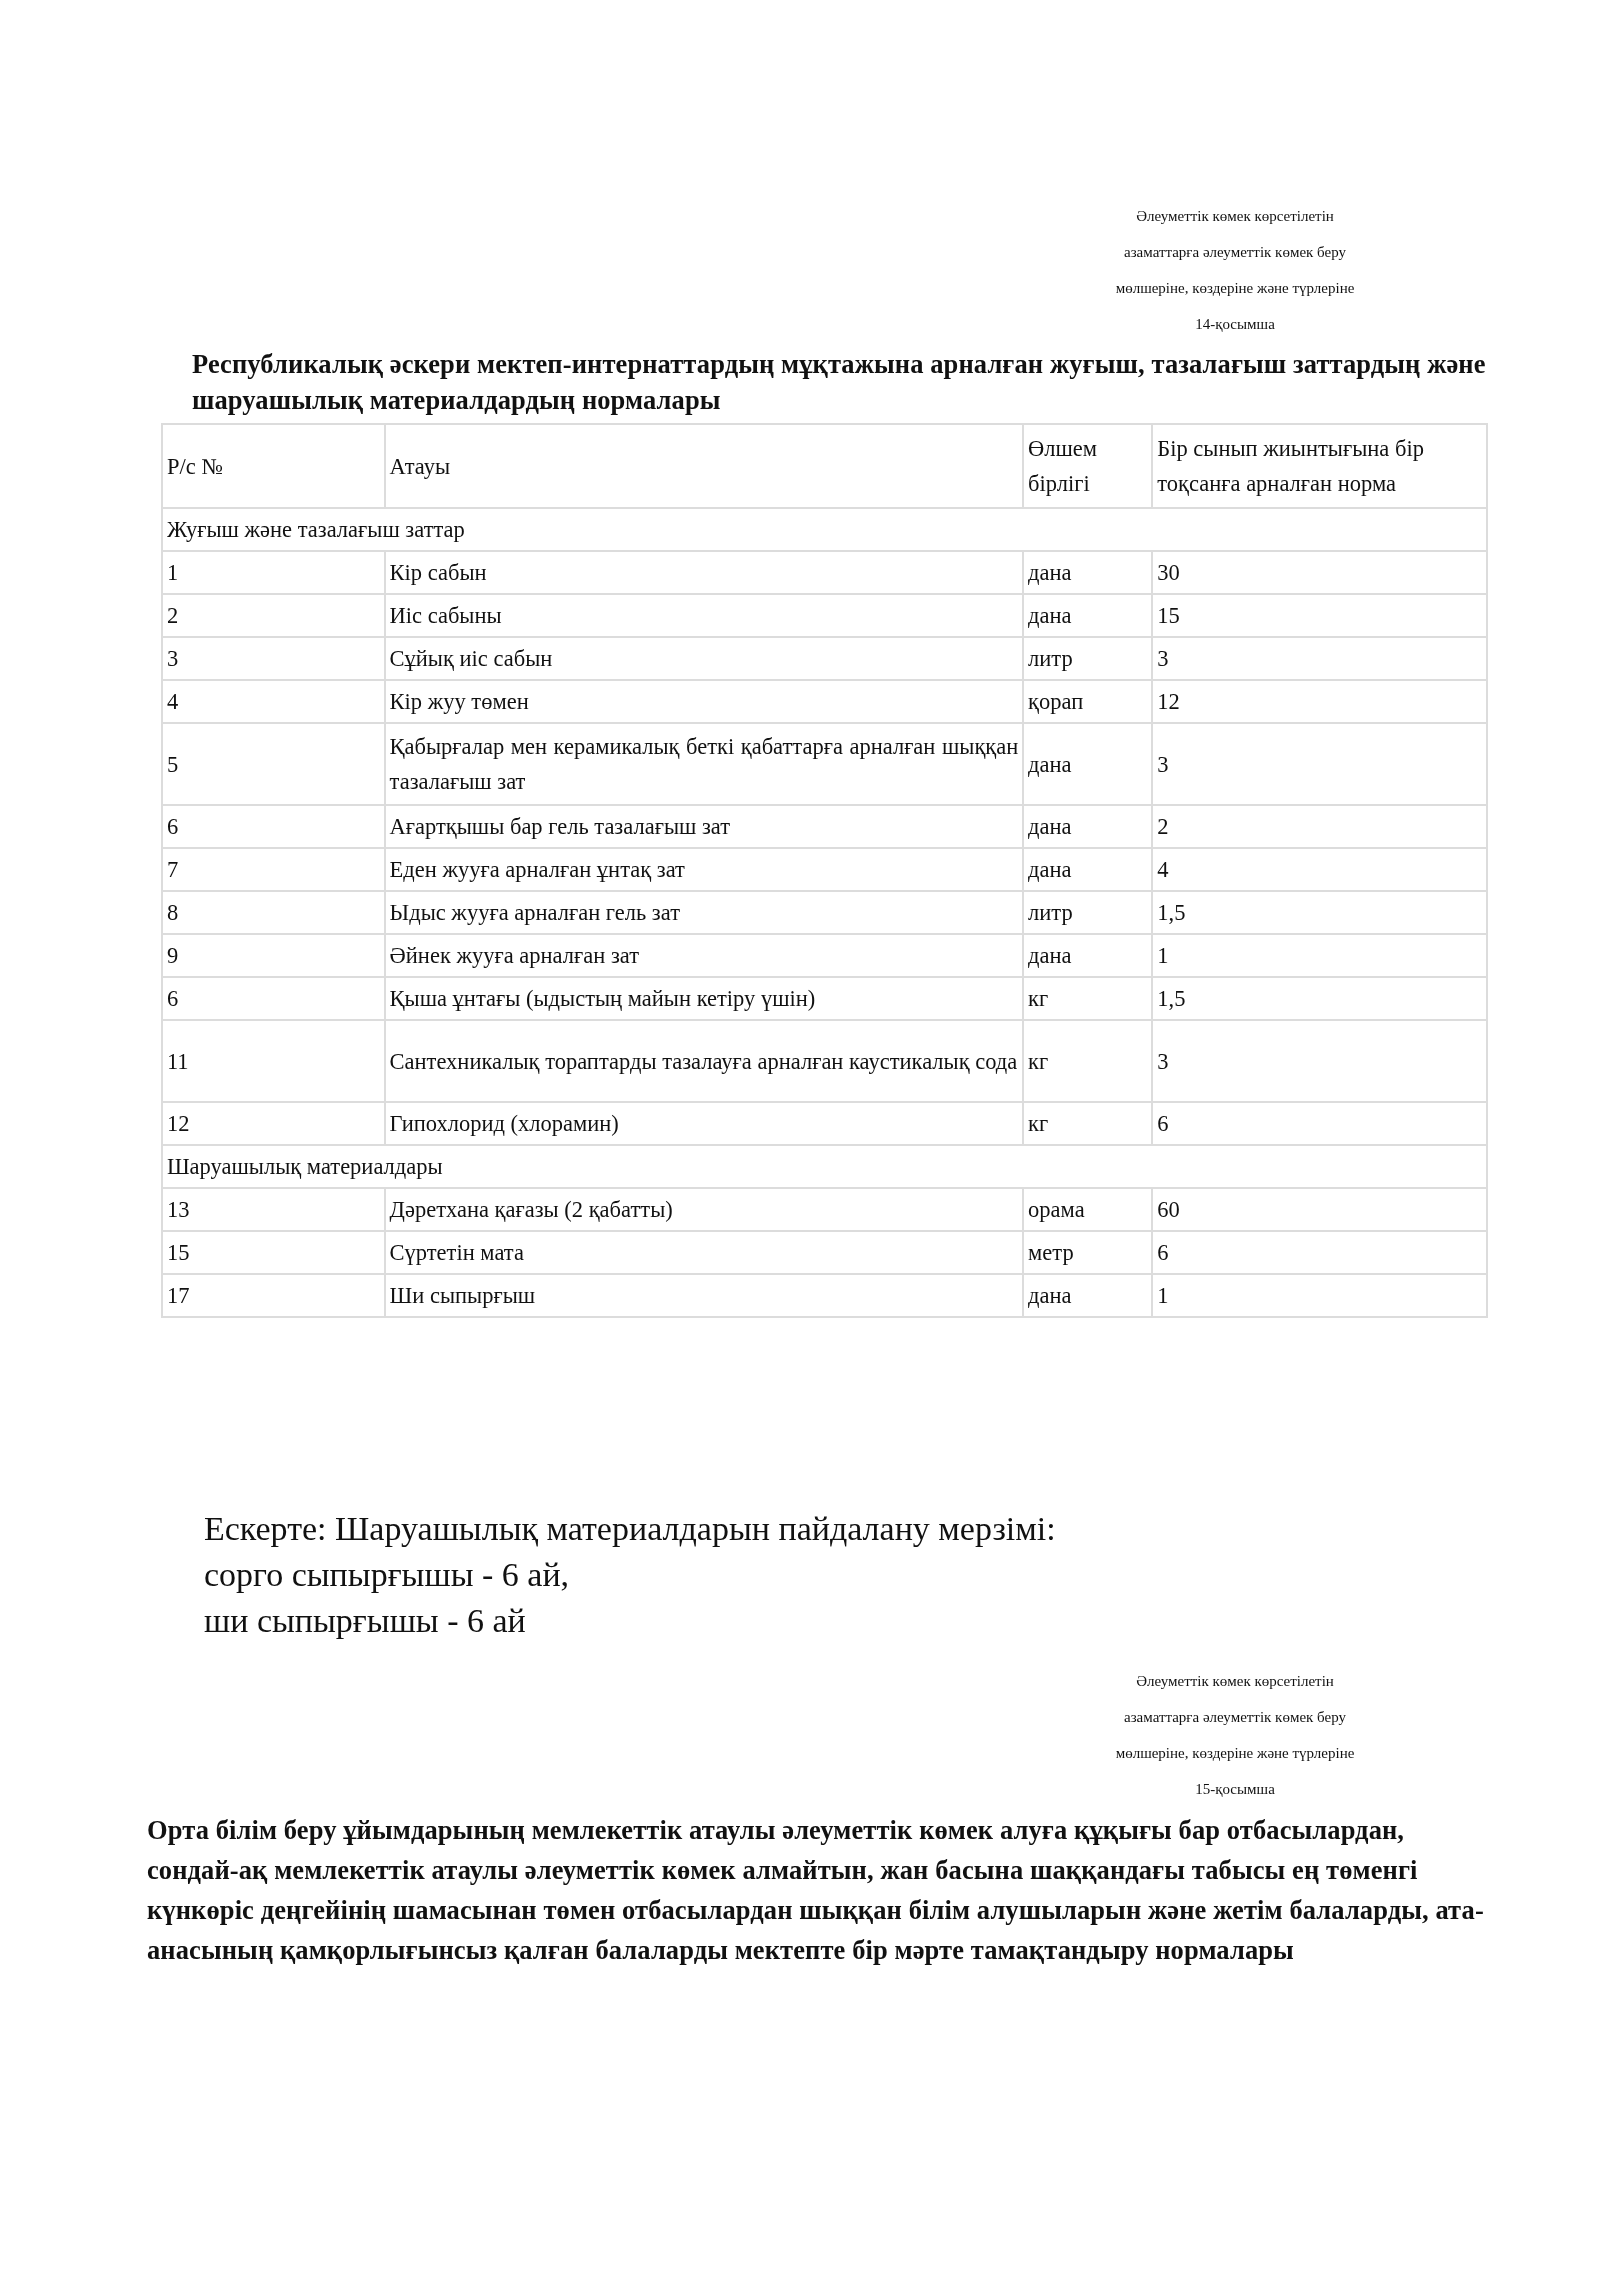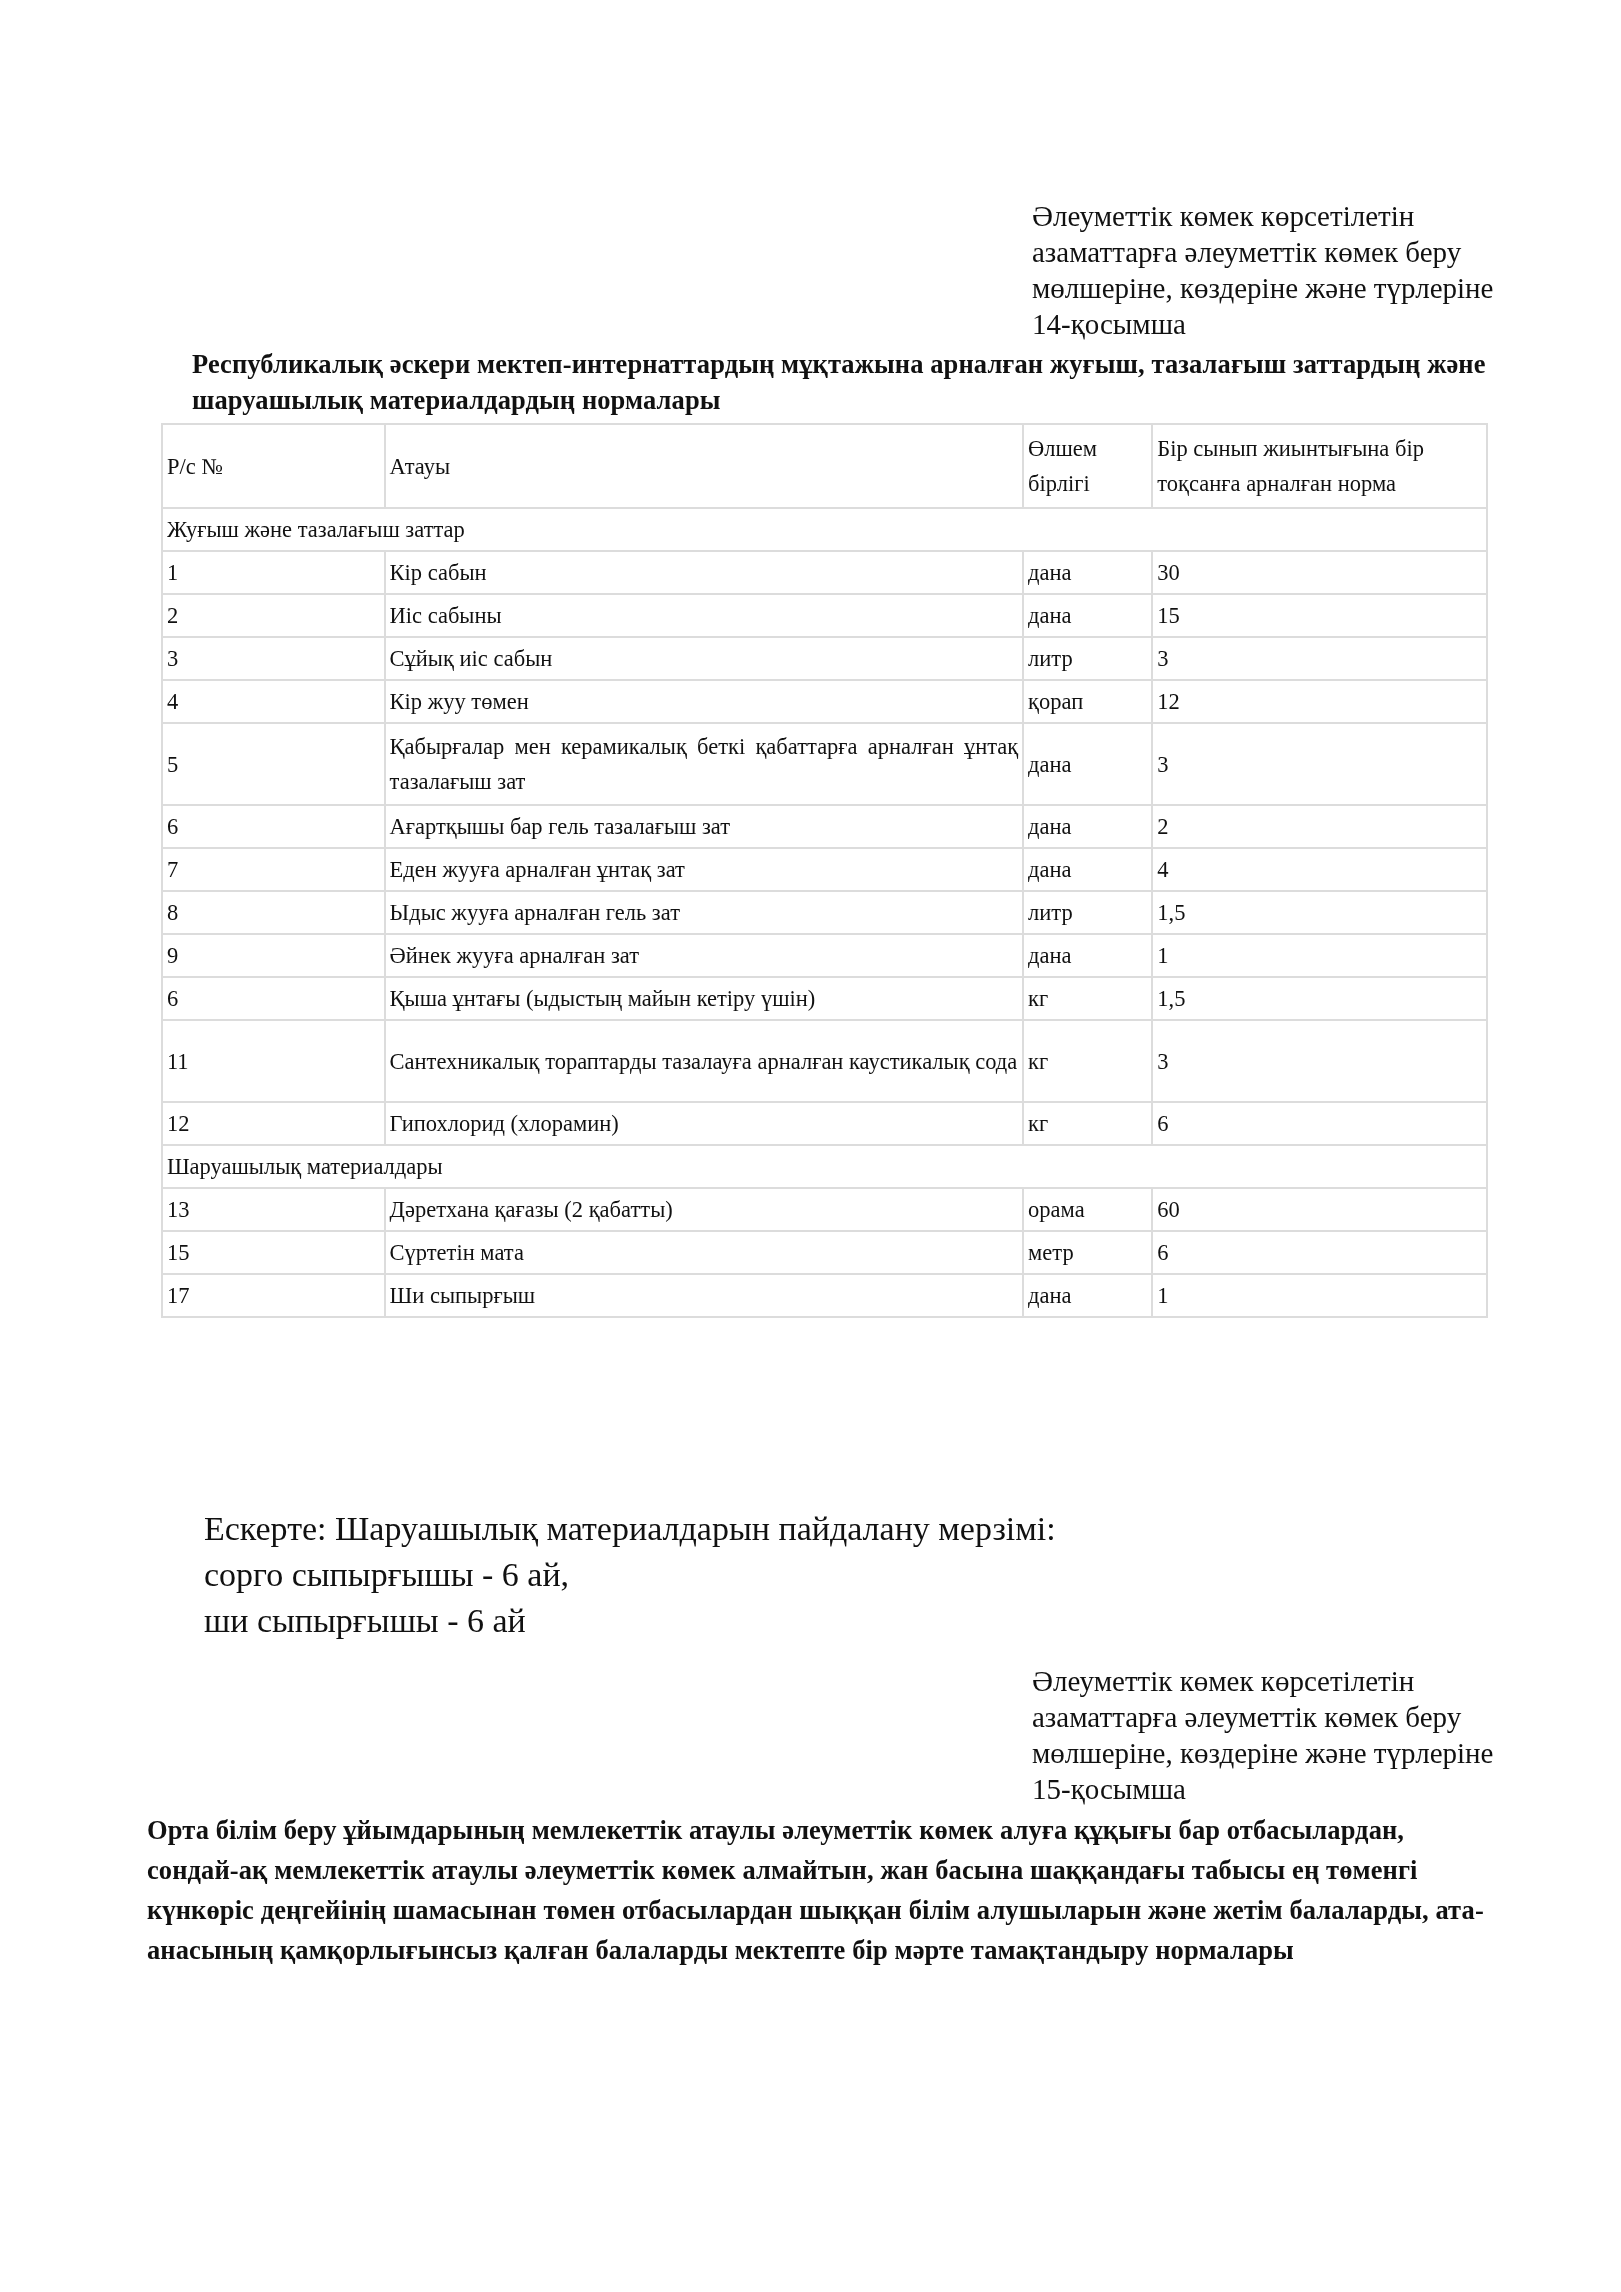--- a/index.html
+++ b/index.html
@@ -1,19 +1,19 @@
 <!DOCTYPE html>
 <html><head>
 <meta charset="utf-8">
 <style>
   html, body { margin: 0; padding: 0; background: #ffffff; }
   body { width: 1621px; height: 2293px; position: relative; overflow: hidden;
          font-family: "Liberation Serif", "DejaVu Serif", serif; color: #111; }
-  .appendix { position: absolute; left: 1032px; width: 510px; text-align: left;
-              font-size: 29px; line-height: 36px; }
+  .appendix { position: absolute; left: 980px; width: 510px; text-align: center;
+              font-size: 15px; line-height: 36px; }
   .appendix-14 { top: 198px; }
   .appendix-15 { top: 1663px; }
   .title { position: absolute; left: 147px; font-weight: bold; font-size: 26.5px;
            line-height: 36px; letter-spacing: 0.1px; }
   .title-1 { top: 346px; width: 1323px; margin-left: 45px; }
   .title-2 { top: 1810px; width: 1353px; line-height: 40px; }
   table.norms { position: absolute; left: 161px; top: 423px; width: 1327px;
                 border-collapse: collapse; font-size: 22.5px; }
   table.norms td { border: 2px solid #dcdcdc; padding: 0 3.9px; vertical-align: middle;
                    line-height: 35px; height: 41px; }
@@ -67,21 +67,21 @@
         <td class="c-norm">3</td>
       </tr>
       <tr>
         <td class="c-num">4</td>
         <td class="c-name">Кір жуу төмен</td>
         <td class="c-unit">қорап</td>
         <td class="c-norm">12</td>
       </tr>
       <tr class="tall">
         <td class="c-num">5</td>
-        <td class="c-name">Қабырғалар мен керамикалық беткі қабаттарға арналған ұнтақ тазалағыш зат</td>
+        <td class="c-name">Қабырғалар мен керамикалық беткі қабаттарға арналған шыққан тазалағыш зат</td>
         <td class="c-unit">дана</td>
         <td class="c-norm">3</td>
       </tr>
       <tr>
         <td class="c-num">6</td>
         <td class="c-name">Ағартқышы бар гель тазалағыш зат</td>
         <td class="c-unit">дана</td>
         <td class="c-norm">2</td>
       </tr>
       <tr>

